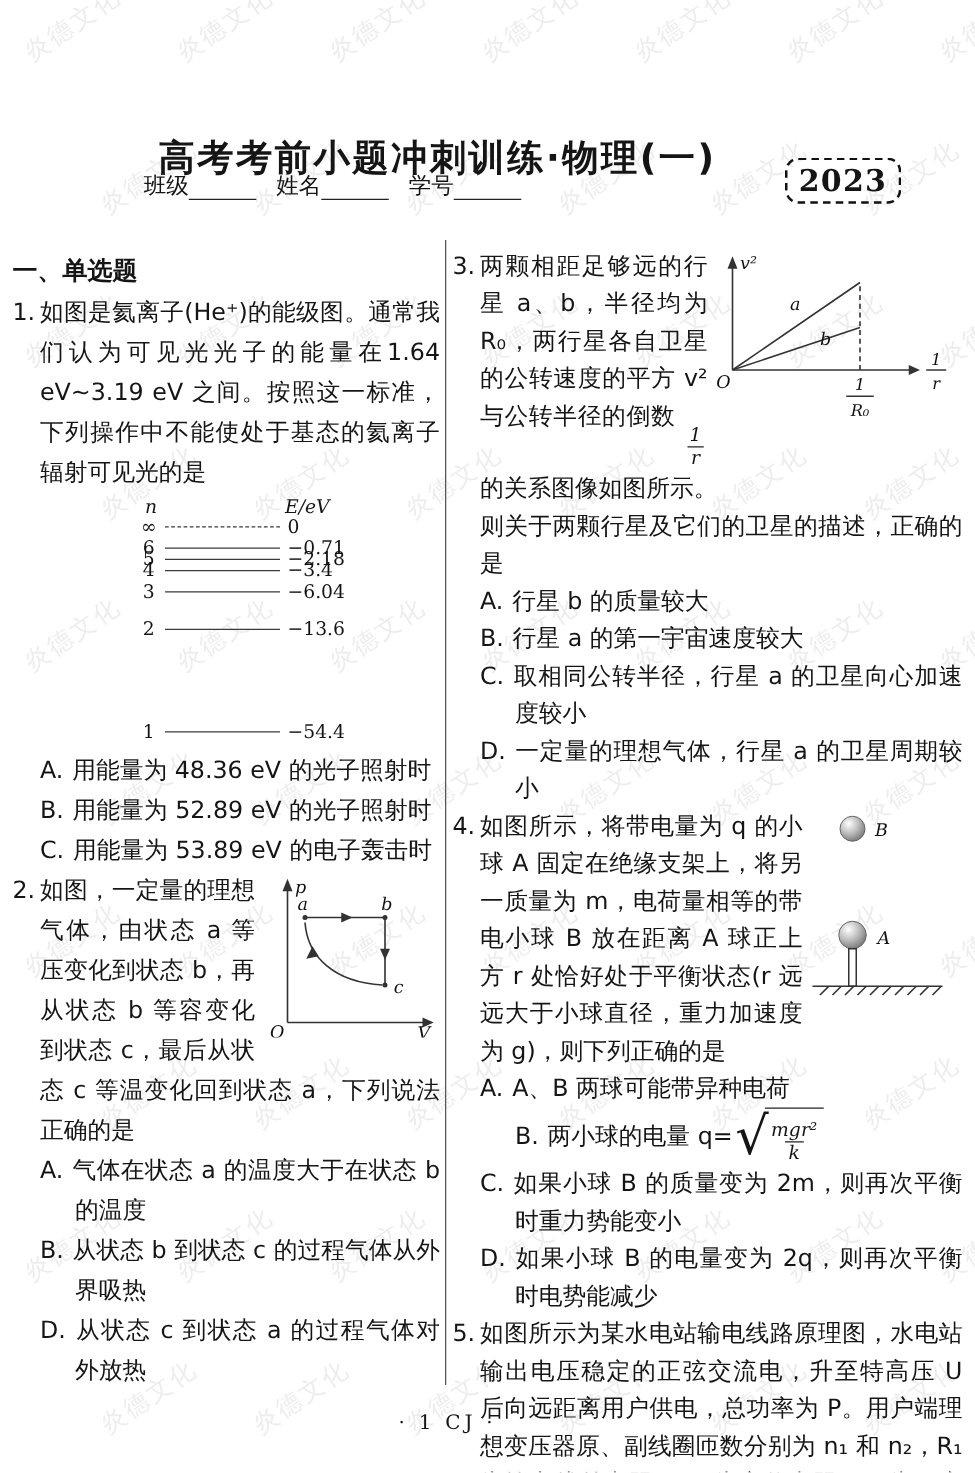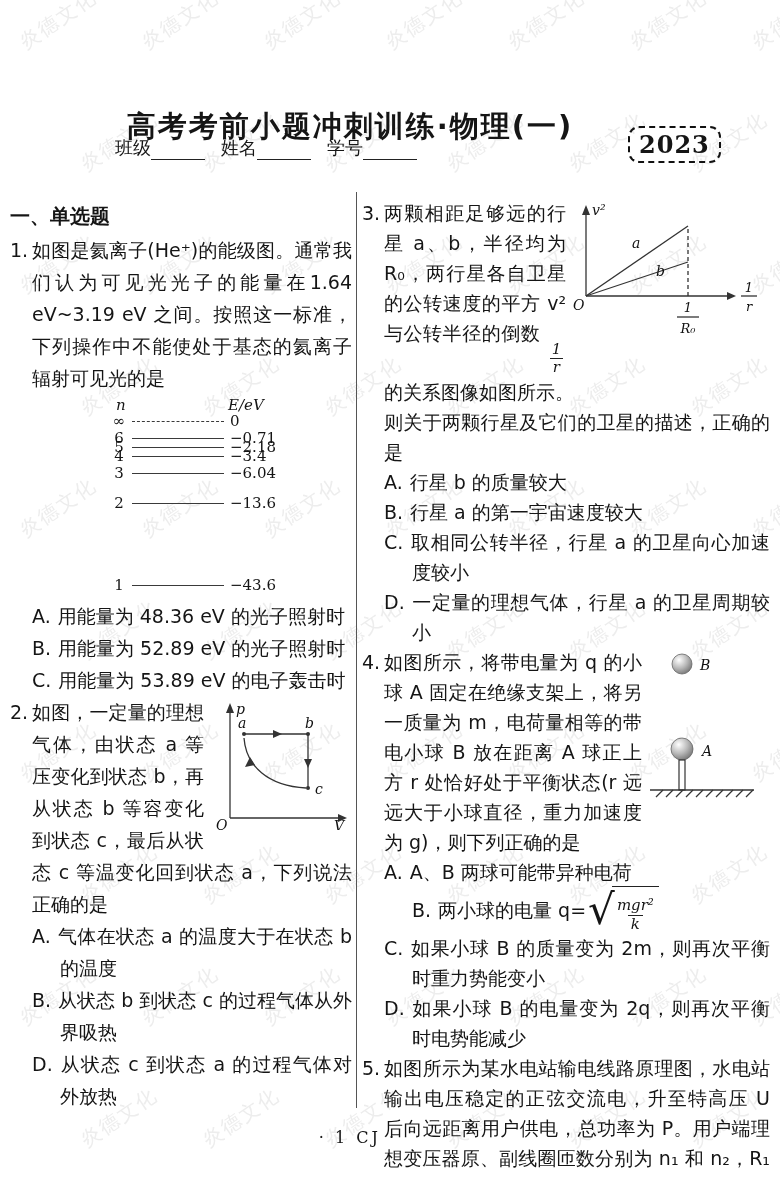--- a/index.html
+++ b/index.html
@@ -190,21 +190,21 @@
                 <span class="elab">−6.04</span>
               </div>
               <div class="elevel" style="top: 98px;">
                 <span class="nlab">2</span>
                 <span class="eline"></span>
                 <span class="elab">−13.6</span>
               </div>
               <div class="elevel" style="top: 180px;">
                 <span class="nlab">1</span>
                 <span class="eline"></span>
-                <span class="elab">−43.6</span>
+                <span class="elab">−54.4</span>
               </div>
             </div>
         </div>
         <div class="opt"><span class="olabel">A.</span><span>用能量为 48.36 eV 的光子照射时</span></div>
         <div class="opt"><span class="olabel">B.</span><span>用能量为 52.89 eV 的光子照射时</span></div>
         <div class="opt"><span class="olabel">C.</span><span>用能量为 53.89 eV 的电子轰击时</span></div>
       </div>
     </div>
 
     <div class="q">

